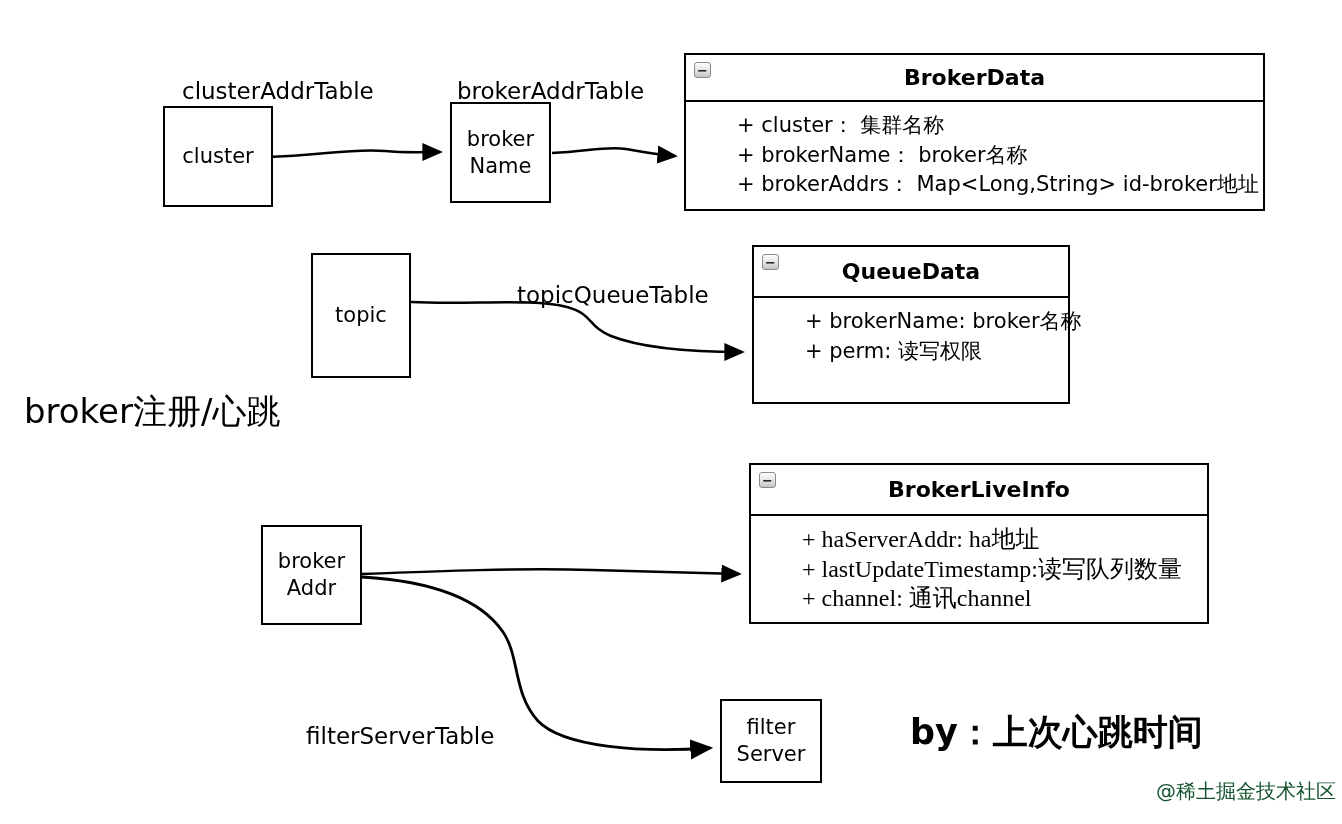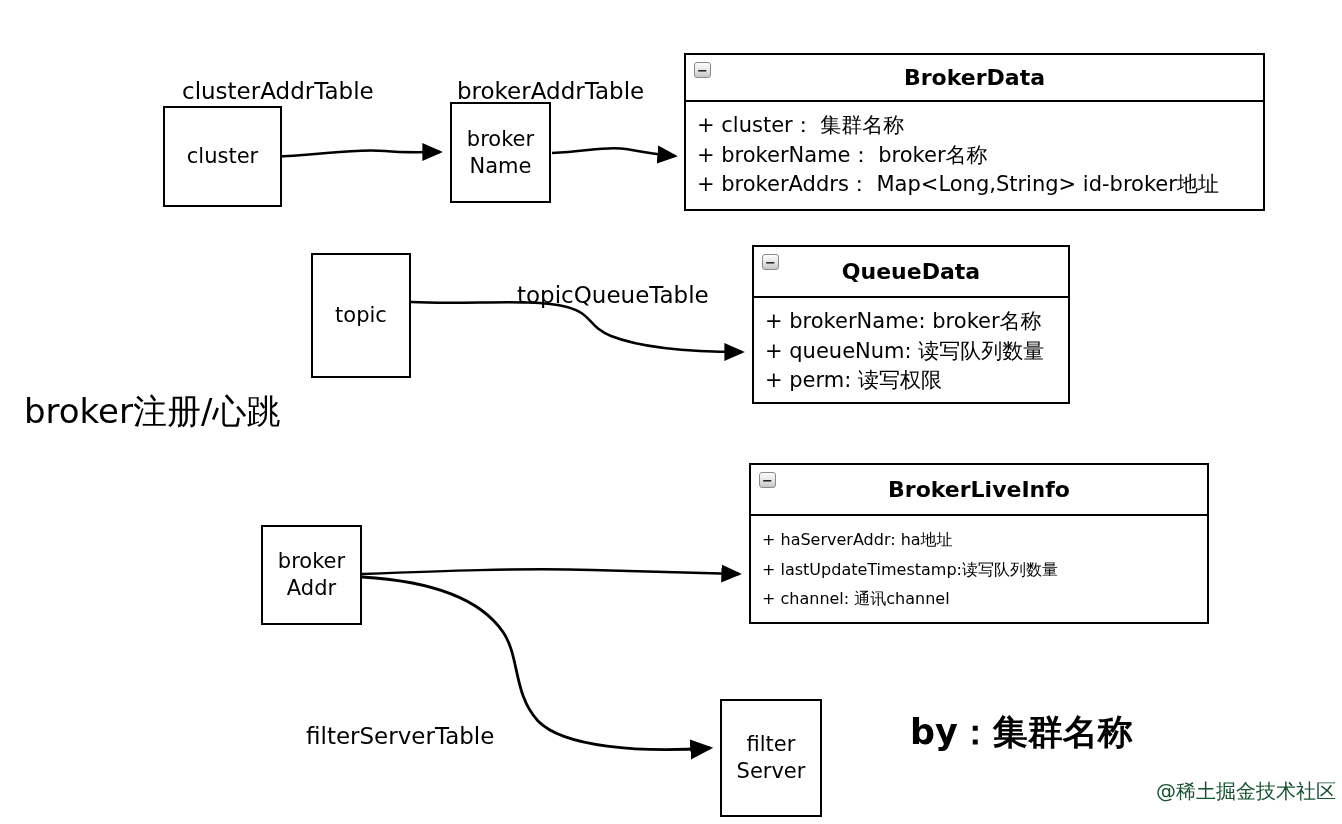--- a/index.html
+++ b/index.html
@@ -32,21 +32,21 @@
   }
   .collapse-btn {
     position:absolute; left:8px; top:7px; width:17px; height:16px;
     box-sizing:border-box; border:1px solid #8a8a8a; border-radius:3px;
     background:linear-gradient(180deg,#fdfdfd 0%,#e9e9e9 45%,#c6c6c6 100%);
     display:flex; align-items:center; justify-content:center;
     font-size:13px; font-weight:bold; color:#1a1a1a; line-height:1;
     cursor:pointer;
   }
   .attrs { padding:9px 11px 0 11px; font-size:21px; }
-  .attrs .attr { line-height:29.5px; white-space:nowrap; }
+  .attrs .attr { line-height:29.5px; white-space:nowrap;margin-left:40px; }
 
   
   .lbl { position:absolute; z-index:2; font-size:23px; white-space:nowrap; }
   .lbl.center { text-align:left;margin-top:36px; }
   .side-label { position:absolute; z-index:2; font-size:34px; white-space:nowrap; }
   .author { position:absolute; z-index:2; font-size:35px; font-weight:bold; white-space:nowrap; }
   .watermark { position:absolute; z-index:2; font-size:20px; color:#14532d; white-space:nowrap; }
 </style>
 </head>
 <body>
@@ -66,39 +66,39 @@
     <path d="M 362 577 C 430 581, 479 597, 503 632 C 520 657, 513 694, 538 721 C 563 747, 640 753, 710 748" fill="none" stroke="#000" stroke-width="2.8" marker-end="url(#arrow)"></path>
   </svg>
 
   <div class="lbl center" style="left:182px; top:42px; width:240px;">clusterAddrTable</div>
   <div class="lbl center" style="left:457px; top:42px; width:240px;">brokerAddrTable</div>
   <div class="lbl center" style="left:517px; top:246px; width:240px;">topicQueueTable</div>
   <div class="lbl center" style="left:306px; top:687px; width:200px;">filterServerTable</div>
 
   <div class="side-label" style="left:24px; top:342px;margin-top:47px;">broker注册/心跳</div>
 
-  <div class="node" style="left:163px; top:106px; width:119px; height:101px;">
+  <div class="node" style="left:163px; top:106px; width:110px; height:101px;">
     <span>cluster</span>
   </div>
 
   <div class="node" style="left:450px; top:102px; width:101px; height:101px;">
     <span>broker</span>
     <span>Name</span>
   </div>
 
   <div class="node" style="left:311px; top:253px; width:100px; height:125px;">
     <span>topic</span>
   </div>
 
   <div class="node" style="left:261px; top:525px; width:101px; height:100px;">
     <span>broker</span>
     <span>Addr</span>
   </div>
 
-  <div class="node" style="left:720px; top:699px; width:102px; height:118px;align-items:center;">
+  <div class="node" style="left:720px; top:699px; width:102px; height:84px;align-items:center;">
     <span>filter</span>
     <span>Server</span>
   </div>
 
   <div class="classbox" style="left:684px; top:53px; width:581px; height:158px;">
     <div class="hdr" style="height:47px;">
       <div class="collapse-btn">−</div>
       <span>BrokerData</span>
     </div>
     <div class="attrs">
@@ -108,34 +108,33 @@
     </div>
   </div>
 
   <div class="classbox" style="left:752px; top:245px; width:318px; height:159px;">
     <div class="hdr" style="height:51px;">
       <div class="collapse-btn">−</div>
       <span>QueueData</span>
     </div>
     <div class="attrs">
       <div class="attr">+ brokerName: broker名称</div>
-      <div class="attr">+ queueNum: 读写队列数量</div>
       <div class="attr">+ perm: 读写权限</div>
     </div>
   </div>
 
   <div class="classbox" style="left:749px; top:463px; width:460px; height:161px;">
     <div class="hdr" style="height:51px;">
       <div class="collapse-btn">−</div>
       <span>BrokerLiveInfo</span>
     </div>
-    <div class="attrs" style="font-size:16px;">
+    <div class="attrs" style="font-size:24px;font-family:Liberation Serif, serif;">
       <div class="attr">+ haServerAddr: ha地址</div>
       <div class="attr">+ lastUpdateTimestamp:读写队列数量</div>
       <div class="attr">+ channel: 通讯channel</div>
     </div>
   </div>
 
-  <div class="author" style="left:910px; top:709px;">by：集群名称</div>
+  <div class="author" style="left:910px; top:709px;">by：上次心跳时间</div>
 
   <div class="watermark" style="left:1156px; top:778px;">@稀土掘金技术社区</div>
 
 </div>
 
 </body></html>

